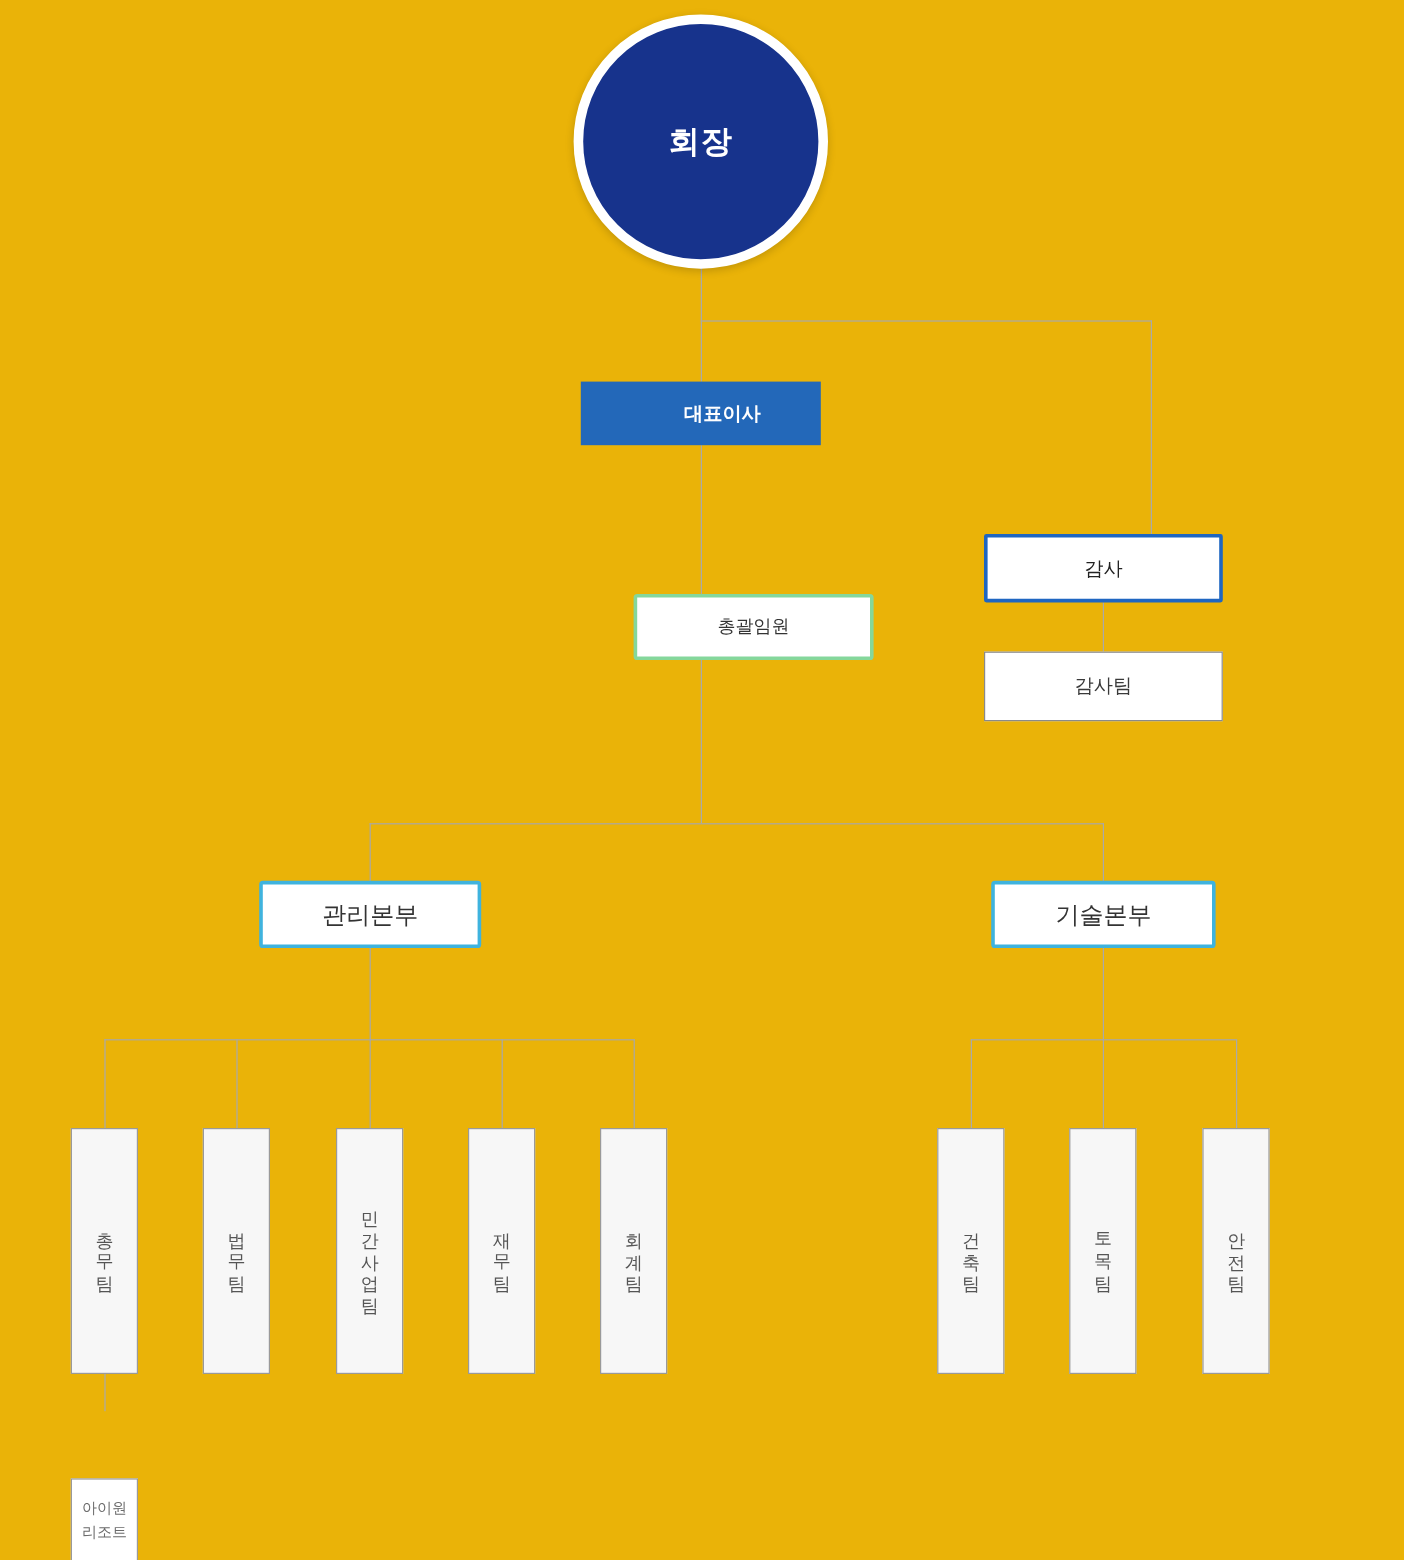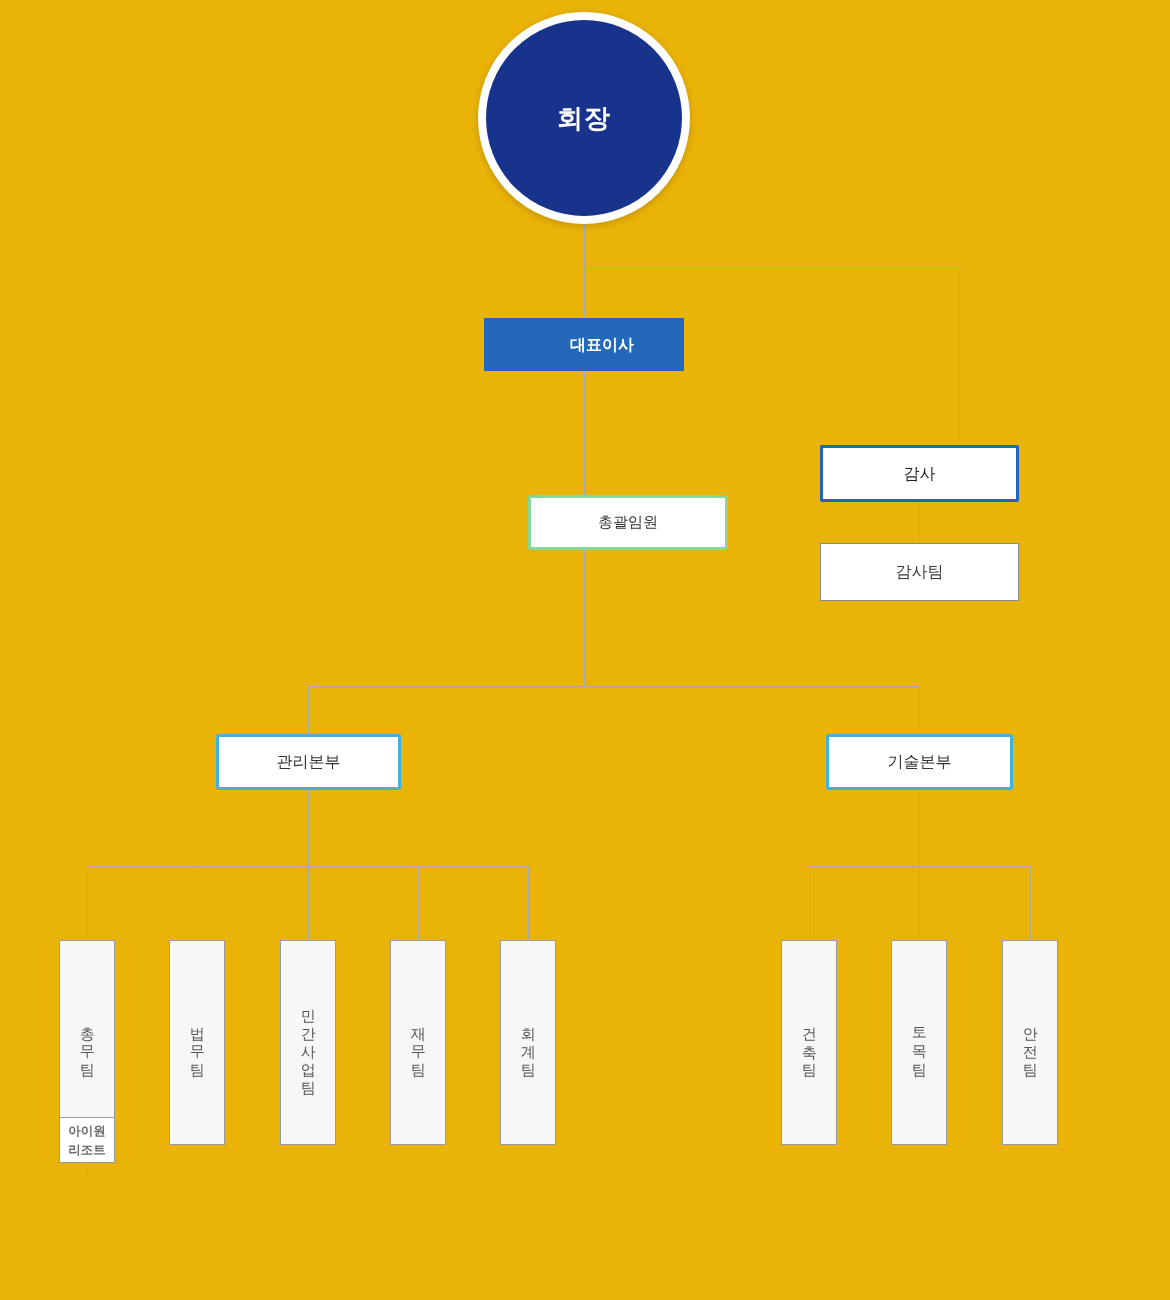--- a/index.html
+++ b/index.html
@@ -78,21 +78,21 @@
     border: 3px solid #85d79b;
     border-radius: 3px;
     color: #333333;
     font-size: 15px;
     margin-left: 44px;
   }
   .node.outline-cyan {
     border: 3px solid #3fb3de;
     border-radius: 3px;
     color: #333333;
-    font-size: 16px;
+    font-size: 20px;
   }
   .node.outline-gray {
     border: 1px solid #8a8a8a;
     color: #3a3a3a;
     font-size: 16px;
   }
   .node.team {
     border: 1px solid #9a9a9a;
     background: #f7f7f7;
     color: #555555;
@@ -203,18 +203,18 @@
   <div class="node team" style="left:781px; top:940px; width:56px; height:205px;">
     <span class="vlabel">건축팀</span>
   </div>
   <div class="node team" style="left:891px; top:940px; width:56px; height:205px;">
     <span class="vlabel">토목팀</span>
   </div>
   <div class="node team" style="left:1002px; top:940px; width:56px; height:205px;">
     <span class="vlabel">안전팀</span>
   </div>
 
-  <div class="node small-box" style="left:59px; top:1117px; width:56px; height:46px; flex-direction:column;font-weight:bold;">
+  <div class="node small-box" style="left:59px; top:1232px; width:56px; height:69px; flex-direction:column;">
     <span>아이원</span>
     <span>리조트</span>
   </div>
 
 </div>
 
 </body></html>

